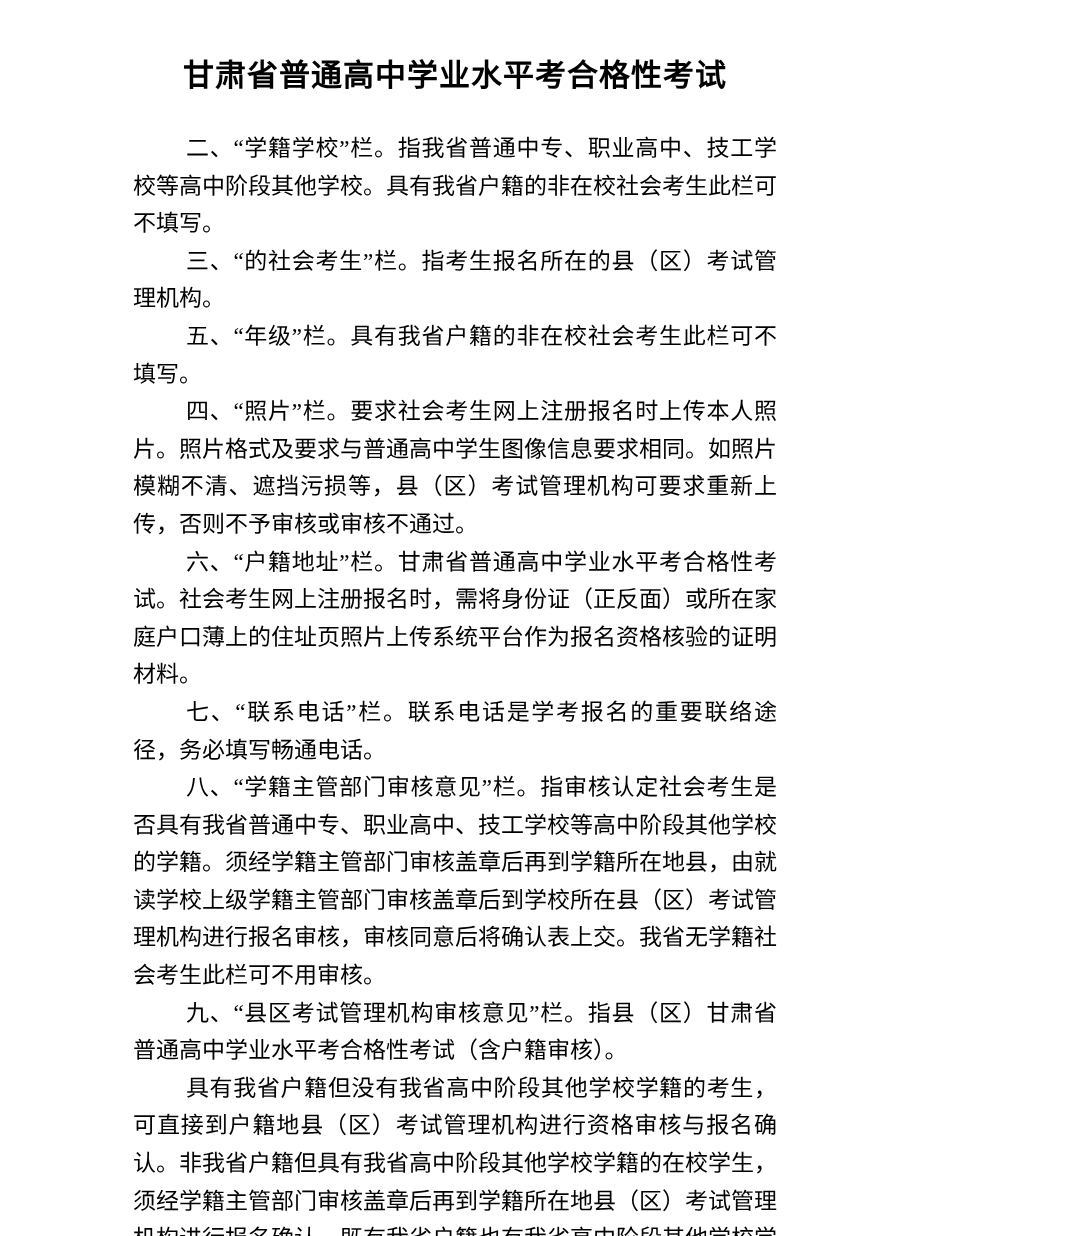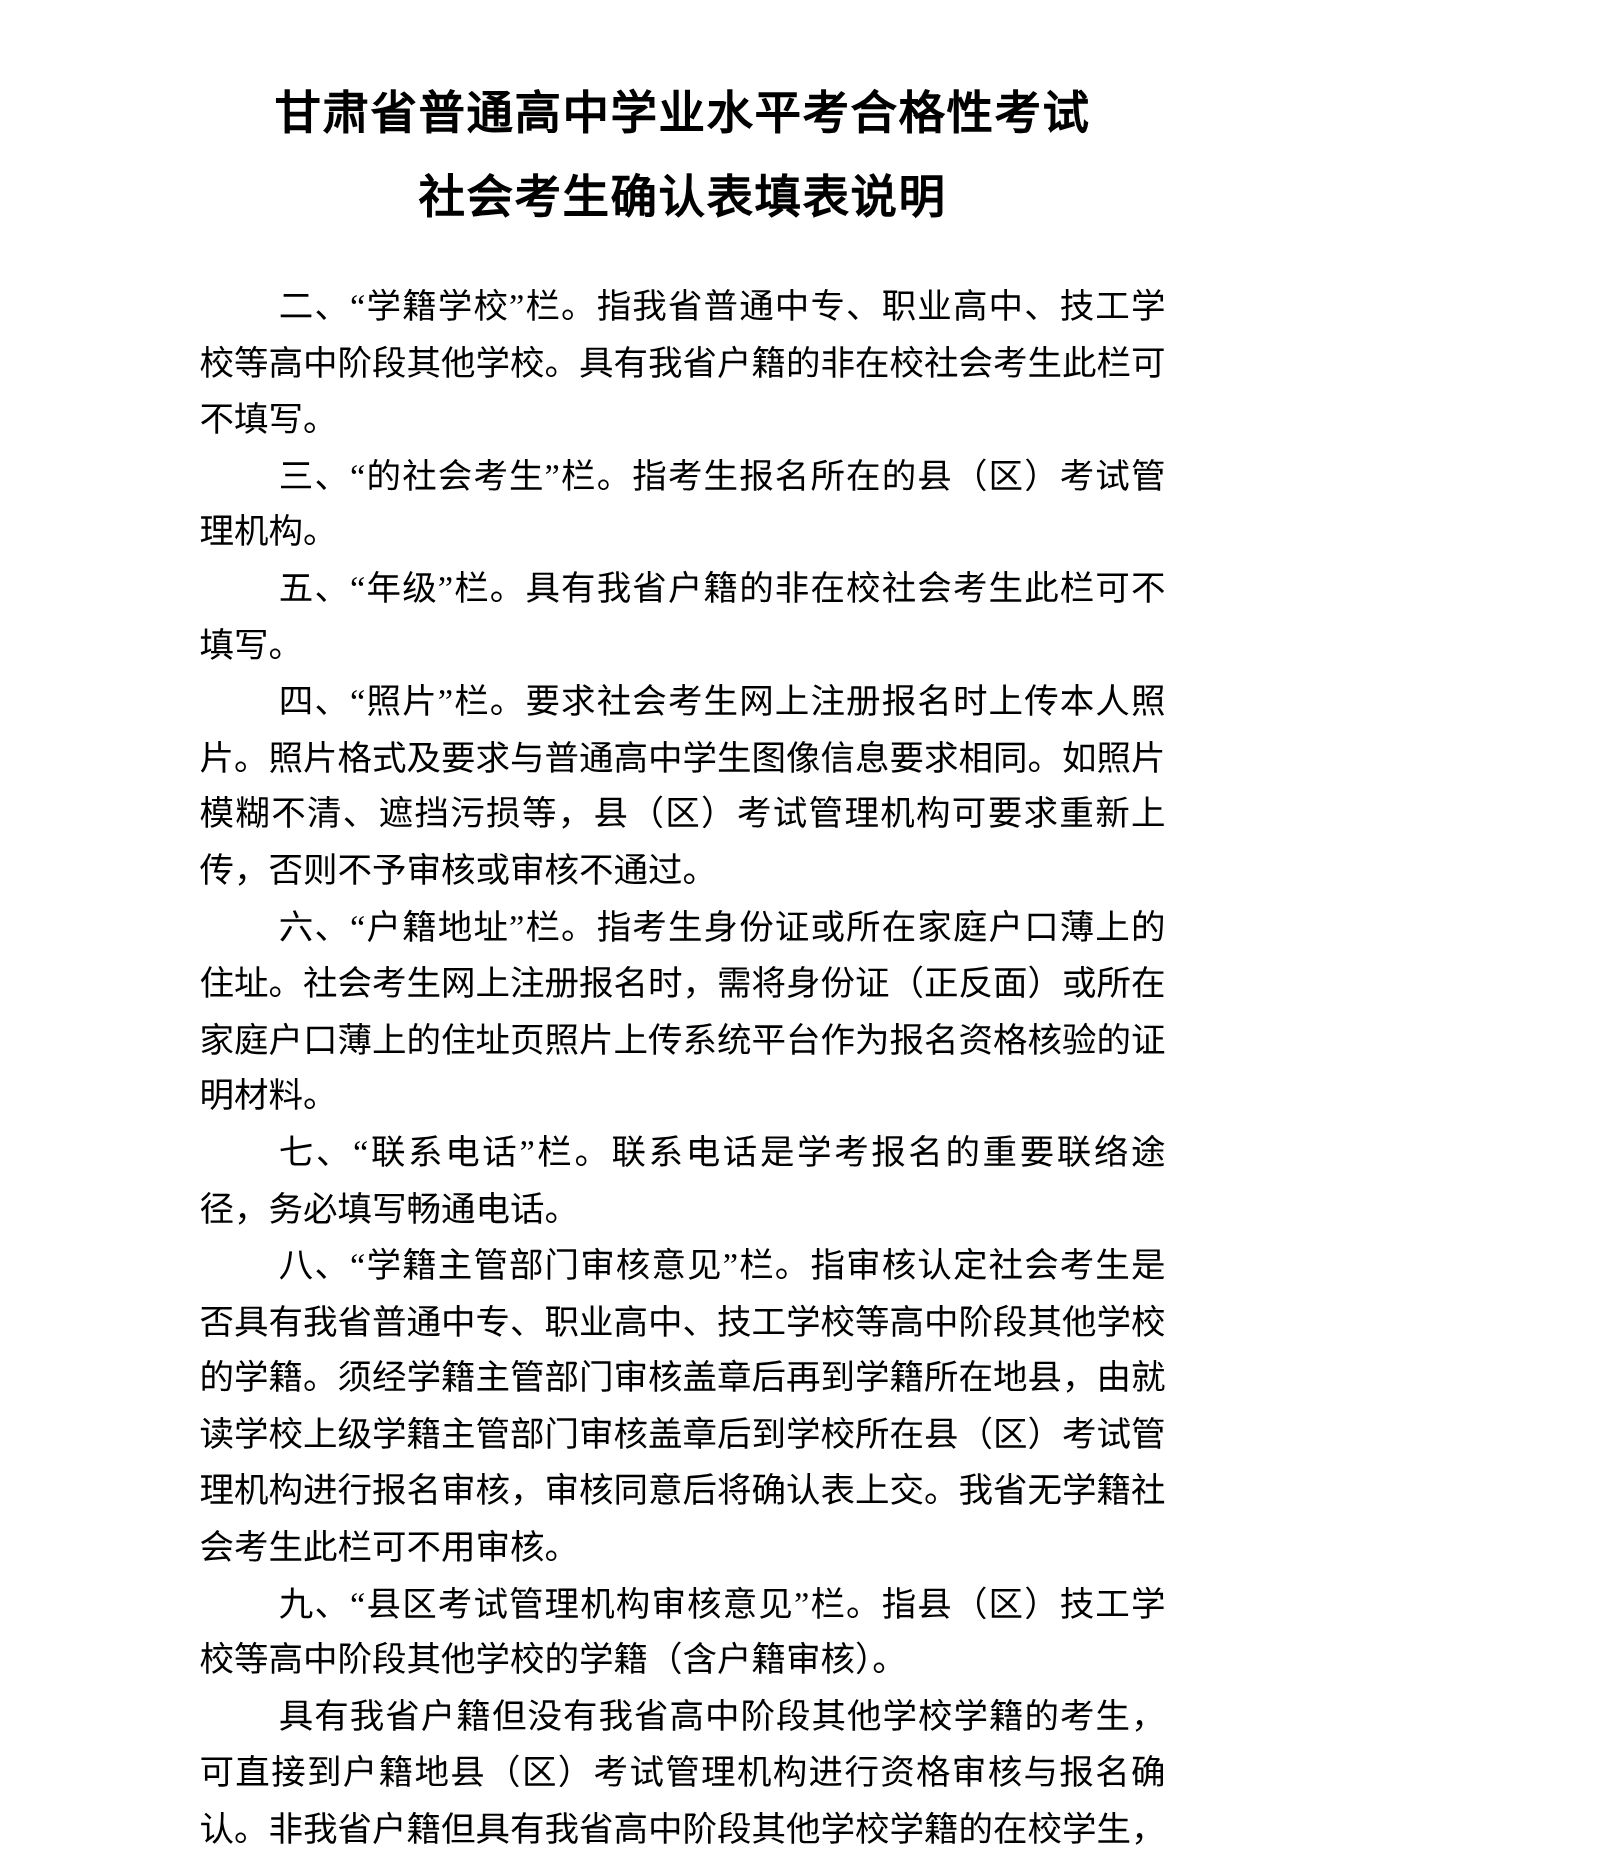--- a/index.html
+++ b/index.html
@@ -39,26 +39,25 @@
     text-indent: 2.3em;
     word-break: break-all;
   }
 </style>
 </head>
 <body>
 
 <div class="page">
   <div class="titles">
     <h1 class="doc-title">甘肃省普通高中学业水平考合格性考试</h1>
-    <h1 class="doc-title">社会考生确认表填表说明</h1>
   </div>
   <div class="doc-body">
       <p class="para">二、“学籍学校”栏。指我省普通中专、职业高中、技工学校等高中阶段其他学校。具有我省户籍的非在校社会考生此栏可不填写。</p>
       <p class="para">三、“的社会考生”栏。指考生报名所在的县（区）考试管理机构。</p>
       <p class="para">五、“年级”栏。具有我省户籍的非在校社会考生此栏可不填写。</p>
       <p class="para">四、“照片”栏。要求社会考生网上注册报名时上传本人照片。照片格式及要求与普通高中学生图像信息要求相同。如照片模糊不清、遮挡污损等，县（区）考试管理机构可要求重新上传，否则不予审核或审核不通过。</p>
-      <p class="para">六、“户籍地址”栏。指考生身份证或所在家庭户口薄上的住址。社会考生网上注册报名时，需将身份证（正反面）或所在家庭户口薄上的住址页照片上传系统平台作为报名资格核验的证明材料。</p>
+      <p class="para">六、“户籍地址”栏。甘肃省普通高中学业水平考合格性考试。社会考生网上注册报名时，需将身份证（正反面）或所在家庭户口薄上的住址页照片上传系统平台作为报名资格核验的证明材料。</p>
       <p class="para">七、“联系电话”栏。联系电话是学考报名的重要联络途径，务必填写畅通电话。</p>
       <p class="para">八、“学籍主管部门审核意见”栏。指审核认定社会考生是否具有我省普通中专、职业高中、技工学校等高中阶段其他学校的学籍。须经学籍主管部门审核盖章后再到学籍所在地县，由就读学校上级学籍主管部门审核盖章后到学校所在县（区）考试管理机构进行报名审核，审核同意后将确认表上交。我省无学籍社会考生此栏可不用审核。</p>
-      <p class="para">九、“县区考试管理机构审核意见”栏。指县（区）技工学校等高中阶段其他学校的学籍（含户籍审核）。</p>
+      <p class="para">九、“县区考试管理机构审核意见”栏。指县（区）甘肃省普通高中学业水平考合格性考试（含户籍审核）。</p>
       <p class="para">具有我省户籍但没有我省高中阶段其他学校学籍的考生，可直接到户籍地县（区）考试管理机构进行资格审核与报名确认。非我省户籍但具有我省高中阶段其他学校学籍的在校学生，须经学籍主管部门审核盖章后再到学籍所在地县（区）考试管理机构进行报名确认。既有我省户籍也有我省高中阶段其他学校学籍（在校生）的社会考生，既可以按户籍要求报名，也可按学籍要求报名，原则上优先到户籍所在地报名。</p>
     </div>
 </div>
 
 </body></html>

